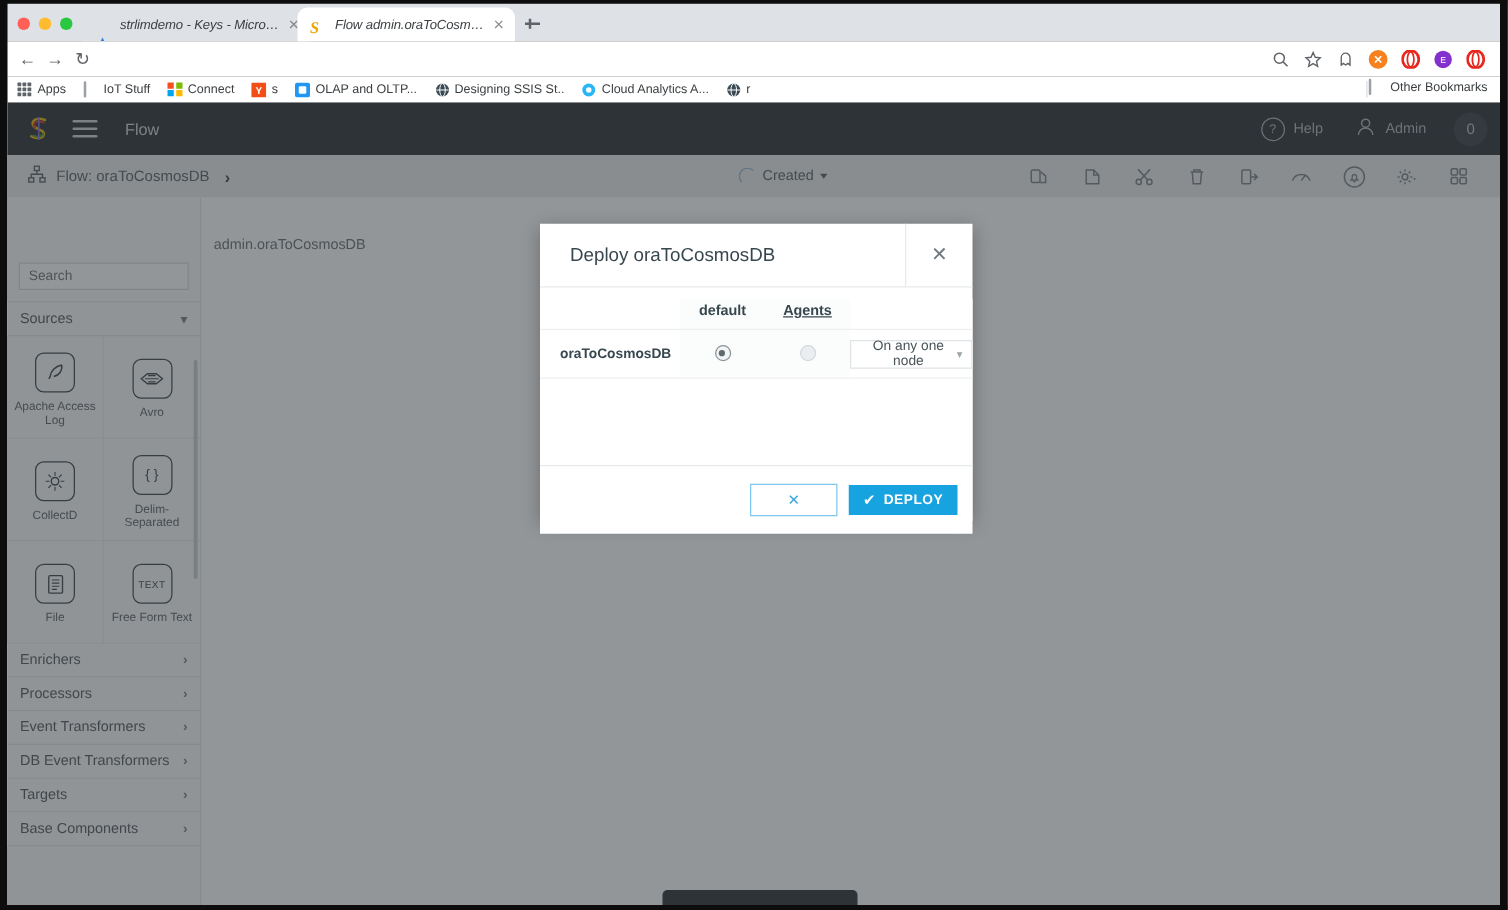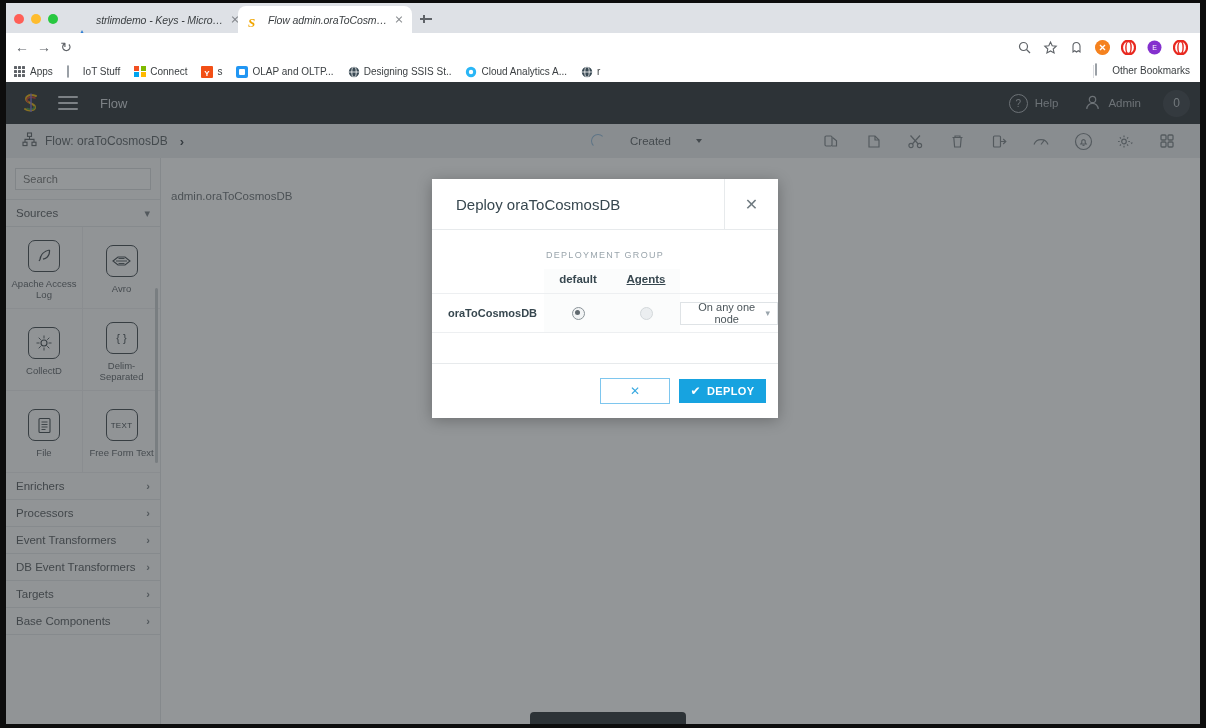--- a/index.html
+++ b/index.html
@@ -84,35 +84,35 @@
   .abr-item{display:flex;align-items:center;gap:7px;color:#aeb4b9;font-size:11.5px;margin-left:26px;}
   .circ-icon{width:17px;height:17px;border:1.3px solid #aeb4b9;border-radius:50%;
              display:flex;align-items:center;justify-content:center;font-size:10px;color:#aeb4b9;}
   .badge0{width:27px;height:27px;border-radius:50%;background:#3a4046;color:#b9bfc4;
           display:flex;align-items:center;justify-content:center;font-size:12px;margin-left:22px;}
 
   .crumbbar{position:absolute;left:0;top:42px;width:1194px;height:34px;background:#ebedef;
             display:flex;align-items:center;}
   .crumb{display:flex;align-items:center;gap:8px;margin-left:16px;font-size:12px;color:#5b6165;}
   .crumb-chev{font-size:13px;color:#3d4449;font-weight:bold;margin-left:4px;}
-  .status-wrap{position:absolute;left:585px;top:0;height:34px;display:flex;align-items:center;gap:25px;}
+  .status-wrap{position:absolute;left:585px;top:0;height:34px;display:flex;align-items:center;gap:5px;}
   .spinner{width:12px;height:12px;border-radius:50%;border:1.6px solid transparent;
            border-left-color:#8fb8d9;border-top-color:#8fb8d9;}
   .status-txt{font-size:11.5px;color:#5b6165;}
   .caret{width:0;height:0;border-left:3.6px solid transparent;border-right:3.6px solid transparent;
          border-top:4.4px solid #5b6165;}
   .tb-icons{position:absolute;right:12px;top:0;height:34px;display:flex;align-items:center;gap:0;}
   .tbi{width:42px;height:34px;display:flex;align-items:center;justify-content:center;color:#7b8287;}
 
   
   .sidebar{position:absolute;left:0;top:76px;width:155px;height:566px;background:#fafafa;
            border-right:1px solid #e1e3e5;box-sizing:border-box;overflow:hidden;}
   .search-wrap{padding:10px 9px 9px 9px;}
   .search-inp{width:100%;height:22px;box-sizing:border-box;border:1px solid #d9dcde;background:#fff;
-              font-size:11px;color:#9aa0a6;padding:0 7px;outline:none;font-family:inherit;}
+              font-size:11px;color:#9aa0a6;padding:0 7px;outline:none;font-family:inherit;margin-top:42px;}
   .sec-head{height:26px;border-top:1px solid #e4e6e8;border-bottom:1px solid #e4e6e8;
             display:flex;align-items:center;padding:0 10px;font-size:11.5px;color:#55595d;
             justify-content:space-between;background:#fafafa;}
   .sec-head.sub{border-top:none;}
   .chev-r{font-size:11px;color:#7a8085;font-weight:bold;}
   .chev-d{font-size:11px;color:#7a8085;}
   .grid-items{display:grid;grid-template-columns:1fr 1fr;}
   .gitem{height:82px;border-right:1px solid #ededef;border-bottom:1px solid #ededef;
          display:flex;flex-direction:column;align-items:center;justify-content:center;gap:6px;
          box-sizing:border-box;padding-top:4px;}
@@ -549,21 +549,20 @@
 
     <div class="overlay"></div>
 
     <div class="modal">
       <div class="modal-head">
         <div class="modal-title">Deploy oraToCosmosDB</div>
         <div class="modal-close">✕</div>
       </div>
 
       <div class="modal-body">
-        <div class="dg-label">DEPLOYMENT GROUP</div>
         <table class="dg-table">
           <thead>
             <tr>
               <th style="width:96px;"></th>
               <th class="col-hl" style="width:68px;">default</th>
               <th class="col-hl" style="width:68px;text-decoration:underline;">Agents</th>
               <th></th>
             </tr>
           </thead>
           <tbody>

